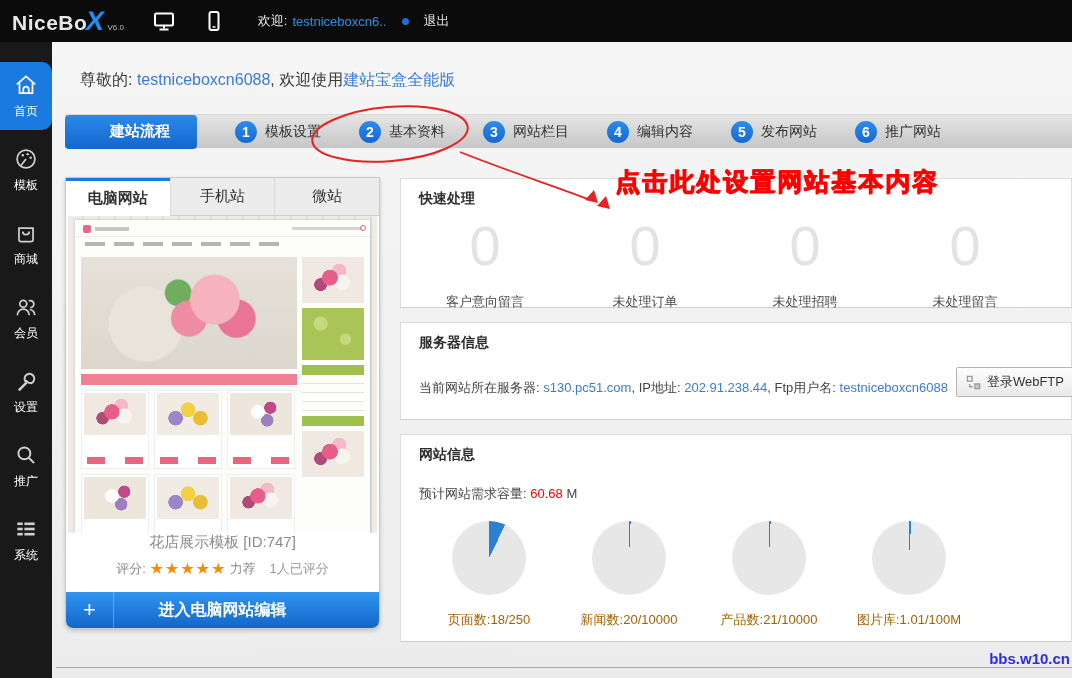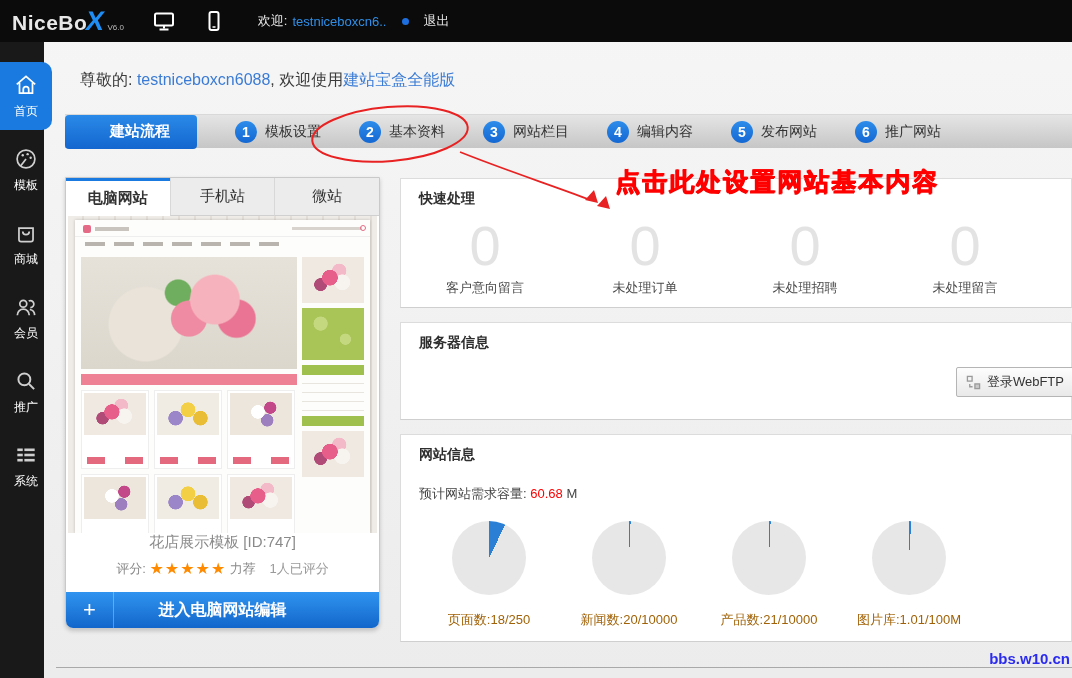--- a/index.html
+++ b/index.html
@@ -12,21 +12,21 @@
   .logo-txt { color:#e8e8e8; font-size:21px; font-weight:bold; letter-spacing:0.5px; }
   .logo-x { color:#1e8ef5; font-size:27px; font-weight:bold; transform:skewX(-10deg); margin-left:-1px; }
   .logo-ver { color:#bbb; font-size:8px; margin-left:3px; }
   .top-icon { margin-left:26px; display:flex; align-items:center; cursor:pointer; }
   .top-welcome { margin-left:32px; font-size:13px; color:#e5e5e5; display:flex; align-items:center; }
   .top-user { color:#2f8fe8; margin-left:5px; }
   .top-dot { width:7px; height:7px; border-radius:50%; background:#1d6fe0; margin:0 14px 0 16px; }
   .top-logout { color:#e5e5e5; font-size:13px; cursor:pointer; }
 
   
-  .sidebar { position:absolute; left:0; top:42px; width:44px; height:636px; background:#191919; padding-top:20px; z-index:4; }
+  .sidebar { position:absolute; left:0; top:42px; width:52px; height:636px; background:#191919; padding-top:20px; z-index:4; }
   .side-item { width:52px; height:68px; margin-bottom:6px; display:flex; flex-direction:column; align-items:center; justify-content:center; cursor:pointer; }
   .side-item.active { background:#1b7ae0; border-radius:0 10px 10px 0; }
   .side-label { color:#fff; font-size:12px; margin-top:5px; }
   .side-icon svg { display:block; }
 
   
   .greeting { position:absolute; left:80px; top:70px; font-size:16px; color:#3c3c3c; }
   .greeting .blue { color:#3a7bd5; }
 
   
@@ -92,21 +92,21 @@
   .edit-plus { position:absolute; left:0; top:0; width:48px; height:36px; color:#fff; font-size:22px; display:flex; align-items:center; justify-content:center; border-right:1px solid rgba(255,255,255,.3); }
   .edit-label { position:absolute; left:0; right:0; top:0; height:36px; display:flex; align-items:center; justify-content:center; color:#fff; font-size:16px;font-weight:bold; }
 
   
   .panel { position:absolute; left:400px; right:0; background:#fff; border:1px solid #dcdcdc; border-bottom-color:#cfcfcf; }
   .panel-title { position:absolute; left:18px; top:11px; font-size:14px; font-weight:bold; color:#2e2e2e; }
   .p-quick { top:178px; height:130px; }
   .qrow { position:absolute; left:4px; right:0; top:36px; display:flex; }
   .qstat { width:160px; text-align:center; }
   .qval { font-size:56px; line-height:62px; color:#e3e3e3; }
-  .qlabel { font-size:13px; color:#4a4a4a; margin-top:2px; }
+  .qlabel { font-size:13px; color:#4a4a4a; margin-top:16px; }
 
   .p-server { top:322px; height:98px; }
   .srv-line { position:absolute; left:18px; top:56px; font-size:13px; color:#444; white-space:nowrap; }
   .srv-line .blue { color:#3a7bd5; }
   .webftp-btn { position:absolute; right:-6px; top:44px; height:30px; padding:0 12px 0 9px; display:flex; align-items:center; gap:6px; background:linear-gradient(#fdfdfd,#e9e9e9); border:1px solid #b5b5b5; border-radius:2px; font-size:13px; color:#333; cursor:pointer; }
 
   .p-site { top:434px; height:208px; }
   .cap-line { position:absolute; left:18px; top:50px; font-size:13px; color:#444; }
   .cap-line .red { color:#fe0000; }
   .pies { position:absolute; left:18px; right:0; top:86px; display:flex; }
@@ -189,20 +189,29 @@
             <path d="M4 19.5 a5.5 5.5 0 0 1 11 0"></path>
             <path d="M14.5 6.5 a3.2 3.2 0 1 1 1.5 6"></path>
             <path d="M15.5 14.3 a5.5 5.5 0 0 1 4.5 5.2"></path>
           </svg>
         </span>
       <span class="side-label">会员</span>
     </div>
     <div class="side-item">
       <span class="side-icon">
           <svg width="26" height="26" viewBox="0 0 24 24" fill="none" stroke="#cfcfcf" stroke-width="1.8">
+            <path d="M6 20 l6-6" stroke-width="2.4" stroke-linecap="round"></path>
+            <path d="M11.5 12.5 a4.5 4.5 0 1 1 5.5 1.5 l-3 -0.5 -1.5 -1.5 z"></path>
+          </svg>
+        </span>
+      <span class="side-label">设置</span>
+    </div>
+    <div class="side-item">
+      <span class="side-icon">
+          <svg width="26" height="26" viewBox="0 0 24 24" fill="none" stroke="#cfcfcf" stroke-width="1.8">
             <circle cx="10.5" cy="10.5" r="5.5"></circle>
             <line x1="14.8" y1="14.8" x2="19.5" y2="19.5"></line>
           </svg>
         </span>
       <span class="side-label">推广</span>
     </div>
     <div class="side-item">
       <span class="side-icon">
           <svg width="26" height="26" viewBox="0 0 24 24" fill="#cfcfcf">
             <rect x="4" y="6" width="5" height="2.4"></rect>
@@ -352,20 +361,26 @@
       </div>
       <div class="qstat">
         <div class="qval">0</div>
         <div class="qlabel">未处理留言</div>
       </div>
     </div>
   </div>
 
   <div class="panel p-server">
     <div class="panel-title">服务器信息</div>
+    <div class="srv-line">
+      <span>当前网站所在服务器:</span>
+      <span class="blue">s130.pc51.com</span><span>, IP地址:</span>
+      <span class="blue">202.91.238.44</span><span>, Ftp用户名:</span>
+      <span class="blue">testniceboxcn6088</span>
+    </div>
     <div class="webftp-btn">
       <svg width="15" height="15" viewBox="0 0 16 16">
           <rect x="1.5" y="1.5" width="5" height="5" fill="none" stroke="#9a9a9a" stroke-width="1.4"></rect>
           <rect x="9.5" y="9.5" width="5" height="5" fill="#c9c9c9" stroke="#9a9a9a" stroke-width="1.4"></rect>
           <path d="M4 9.5 v3 h3" fill="none" stroke="#9a9a9a" stroke-width="1.4"></path>
         </svg>
       <span>登录WebFTP</span>
     </div>
   </div>
 

